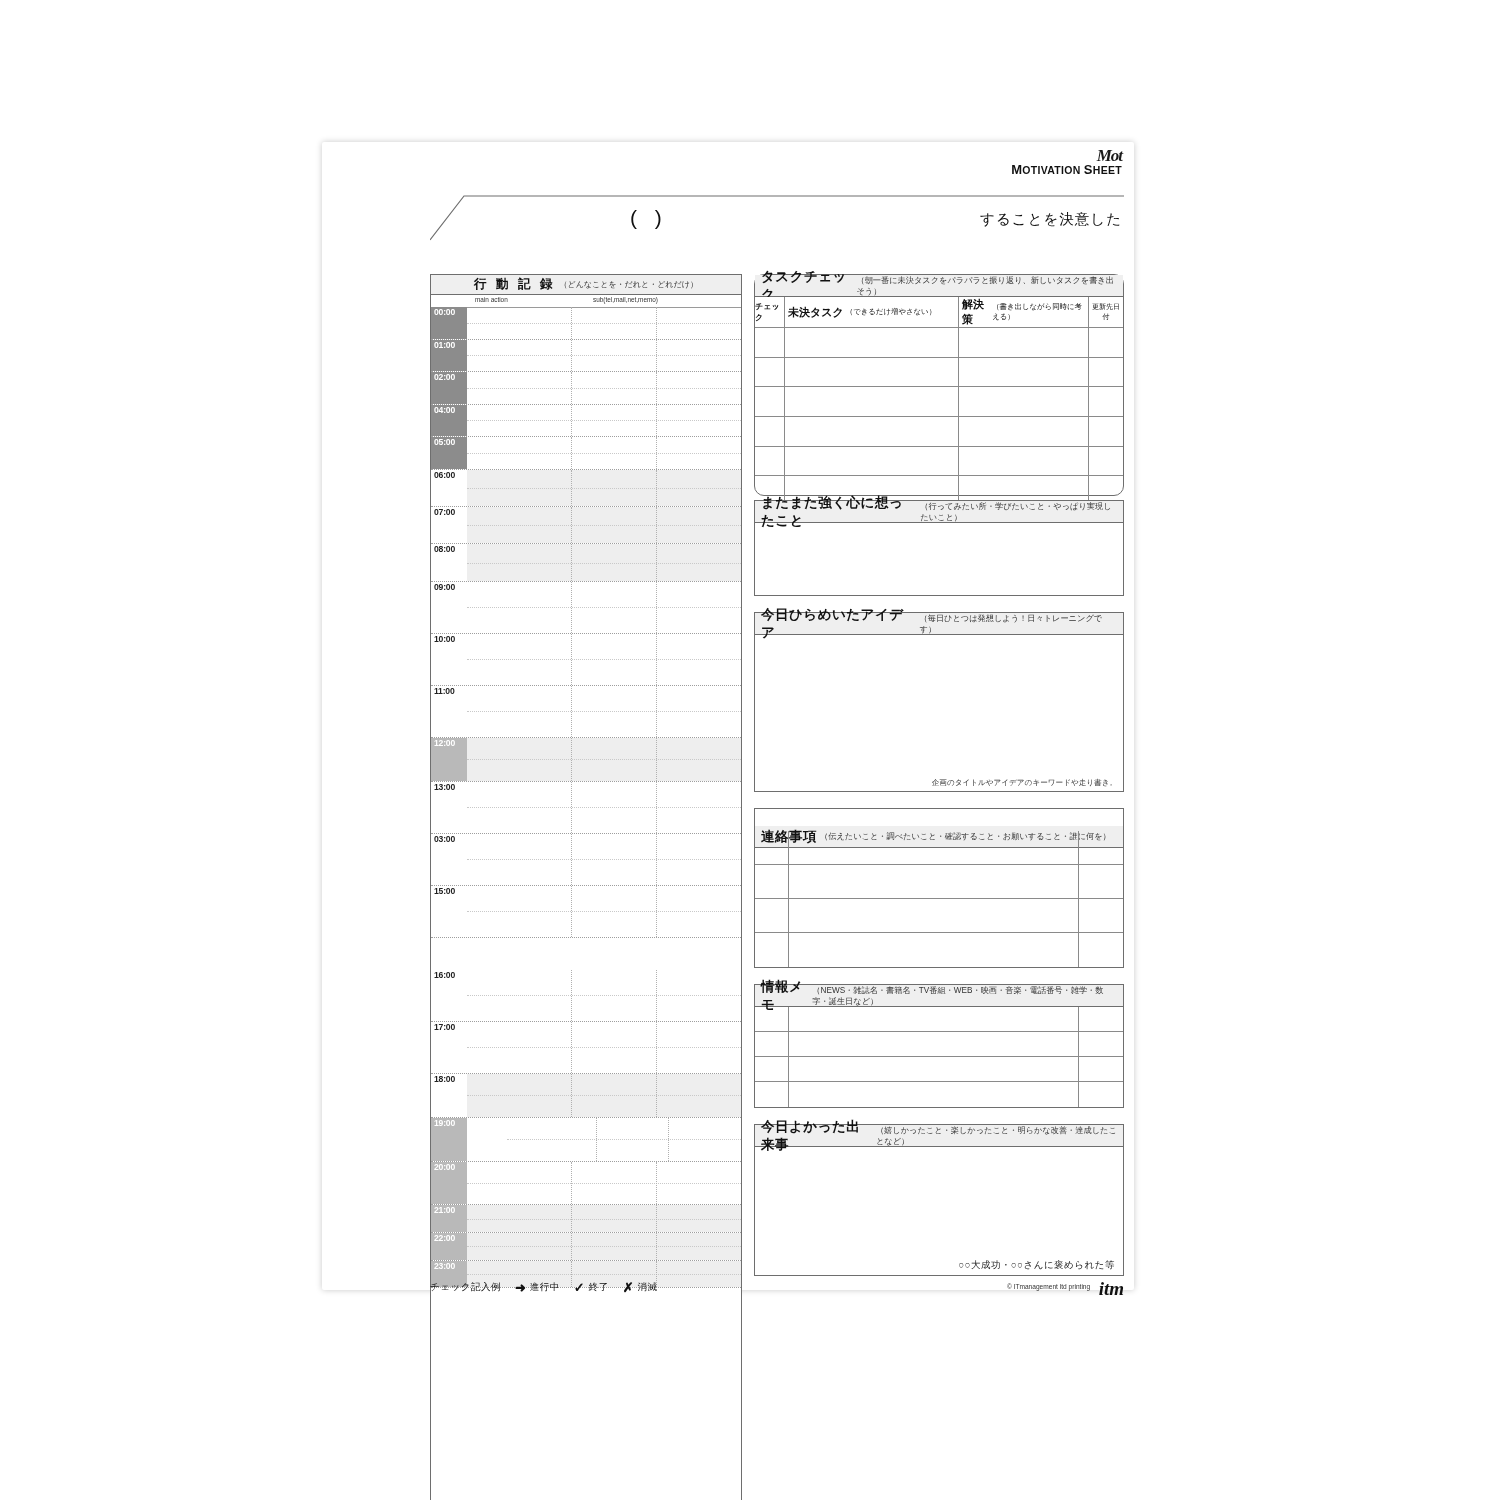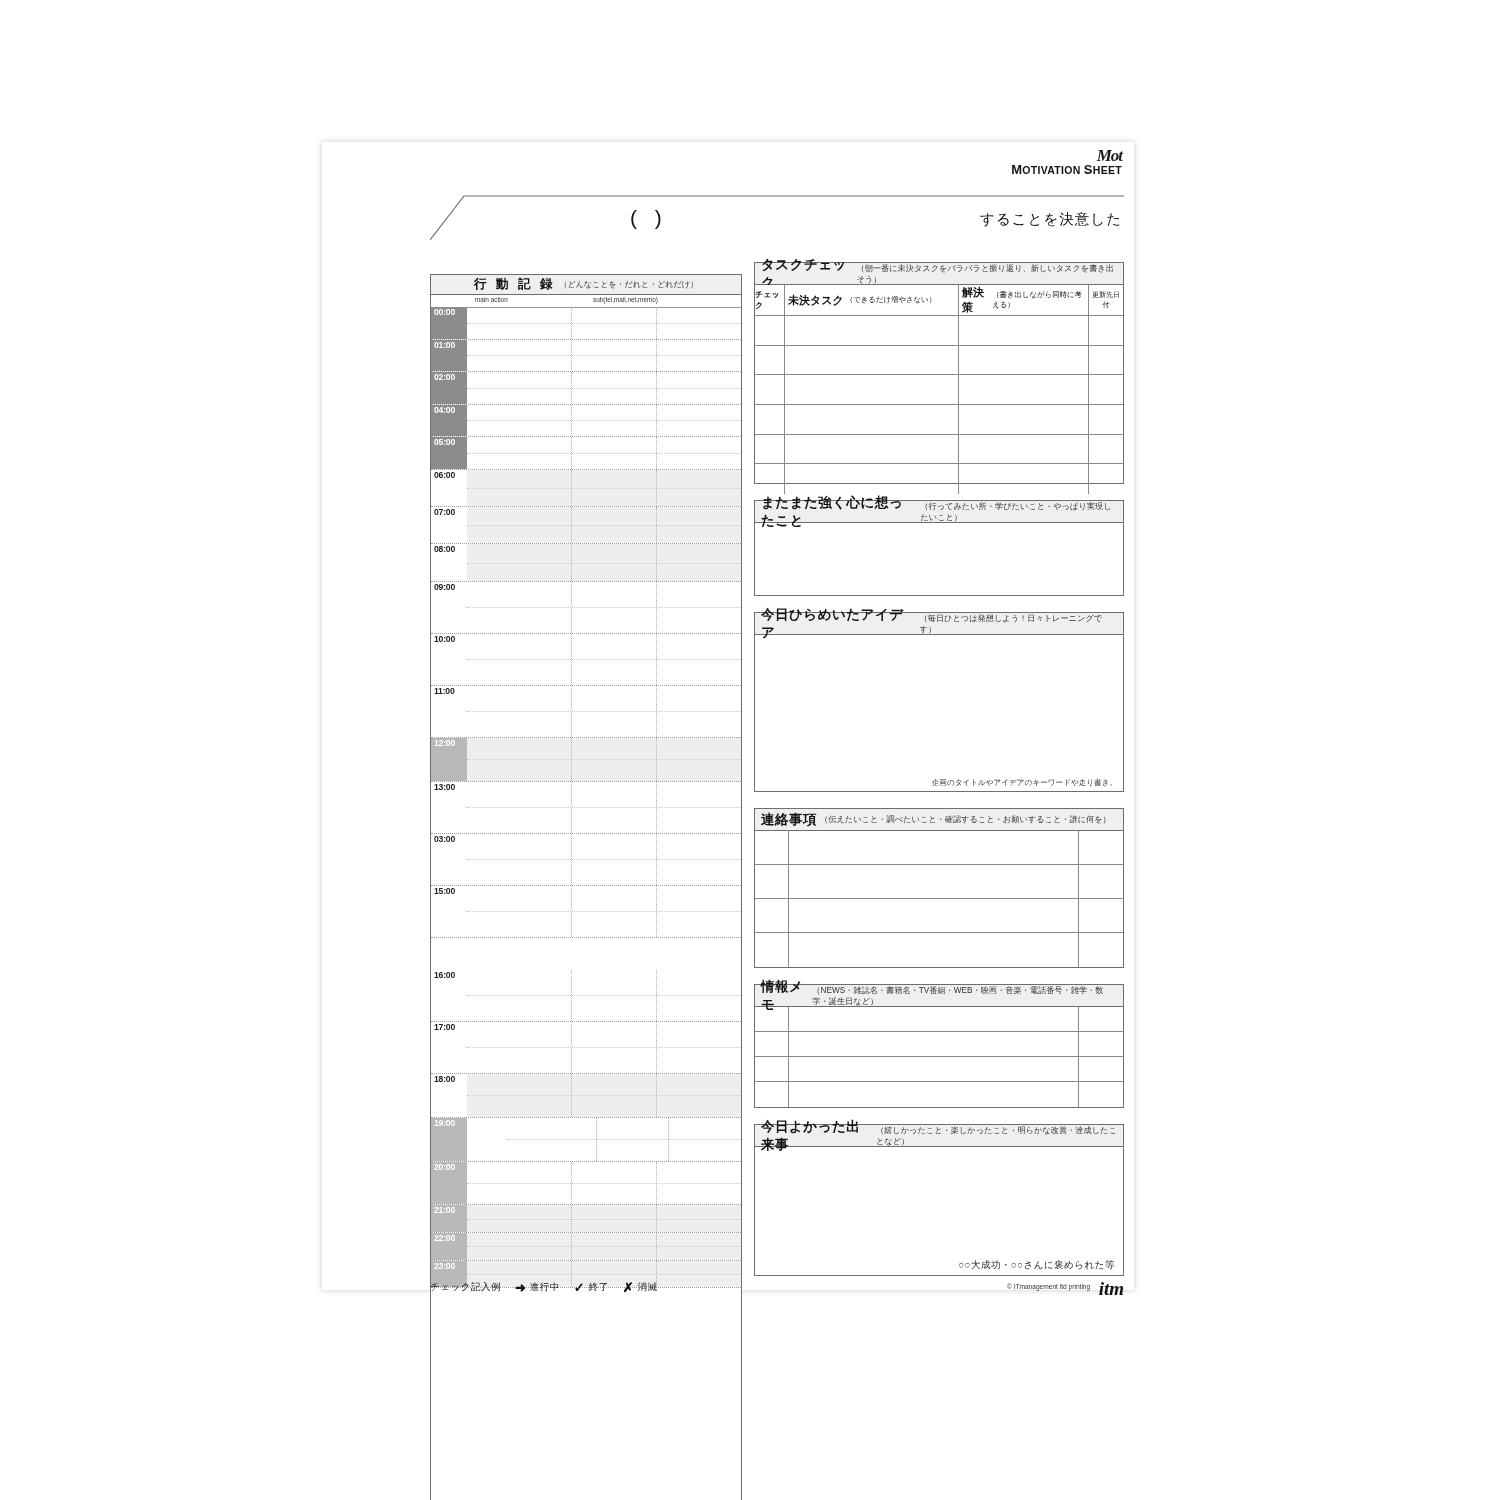--- a/index.html
+++ b/index.html
@@ -41,21 +41,21 @@
   .hr .cells:before,.hr .cells:after{content:"";position:absolute;top:0;bottom:0;border-left:1px dotted #b0b0b0;}
   .hr .cells:before{left:38%;}
   .hr .cells:after{left:69%;}
   .hr .half{position:absolute;left:0;right:0;top:50%;border-top:1px dotted #c9c9c9;}
   .hr{border-bottom:1px dotted #9e9e9e;}
   .lab-dark{background:#8c8c8c;color:#fff;}
   .lab-mid{background:#b9b9b9;color:#fff;}
   .lab-lite{background:#ffffff;color:#222;}
   .row-shade .cells{background:#eeeeee;}
   
-  #taskcheck{left:432px;top:120px;width:370px;height:222px;}
+  #taskcheck{left:432px;top:132px;width:370px;height:222px;border-radius:10px;}
   #tc-head{height:22px;}
   #tc-table{position:absolute;left:0;top:22px;right:0;bottom:0;}
   .tcrow{display:flex;border-bottom:1px solid #8a8a8a;box-sizing:border-box;}
   .tcrow:last-child{border-bottom:none;}
   .tcc{box-sizing:border-box;border-right:1px solid #8a8a8a;display:flex;align-items:center;
        justify-content:center;font-size:9px;color:#111;}
   .tcc:last-child{border-right:none;}
   .c-check{flex:0 0 30px;}
   .c-task{flex:1 1 auto;}
   .c-sol{flex:0 0 130px;}
@@ -331,21 +331,21 @@
   <div class="box" id="idea">
     <div class="bxhead" style="height:22px;">
       <span class="t">今日ひらめいたアイデア</span>
       <span class="s">（毎日ひとつは発想しよう！日々トレーニングです）</span>
     </div>
     <div style="position:absolute;left:0;top:22px;right:0;bottom:0;"></div>
     <div class="note">企画のタイトルやアイデアのキーワードや走り書き。</div>
   </div>
 
   <div class="box" id="contact">
-    <div class="bxhead" style="height:22px;">
+    <div class="bxhead" style="height:22px;margin-top:17px;">
       <span class="t">連絡事項</span>
       <span class="s">（伝えたいこと・調べたいこと・確認すること・お願いすること・誰に何を）</span>
     </div>
     <div class="listarea" id="contact-rows" style="position:absolute;left:0;top:22px;right:0;bottom:0;">
         <div class="lrow" style="height: 25%;">
           <div class="lc ct-a"></div>
           <div class="lc ct-b"></div>
           <div class="lc ct-c"></div>
         </div>
         <div class="lrow" style="height: 25%;">

